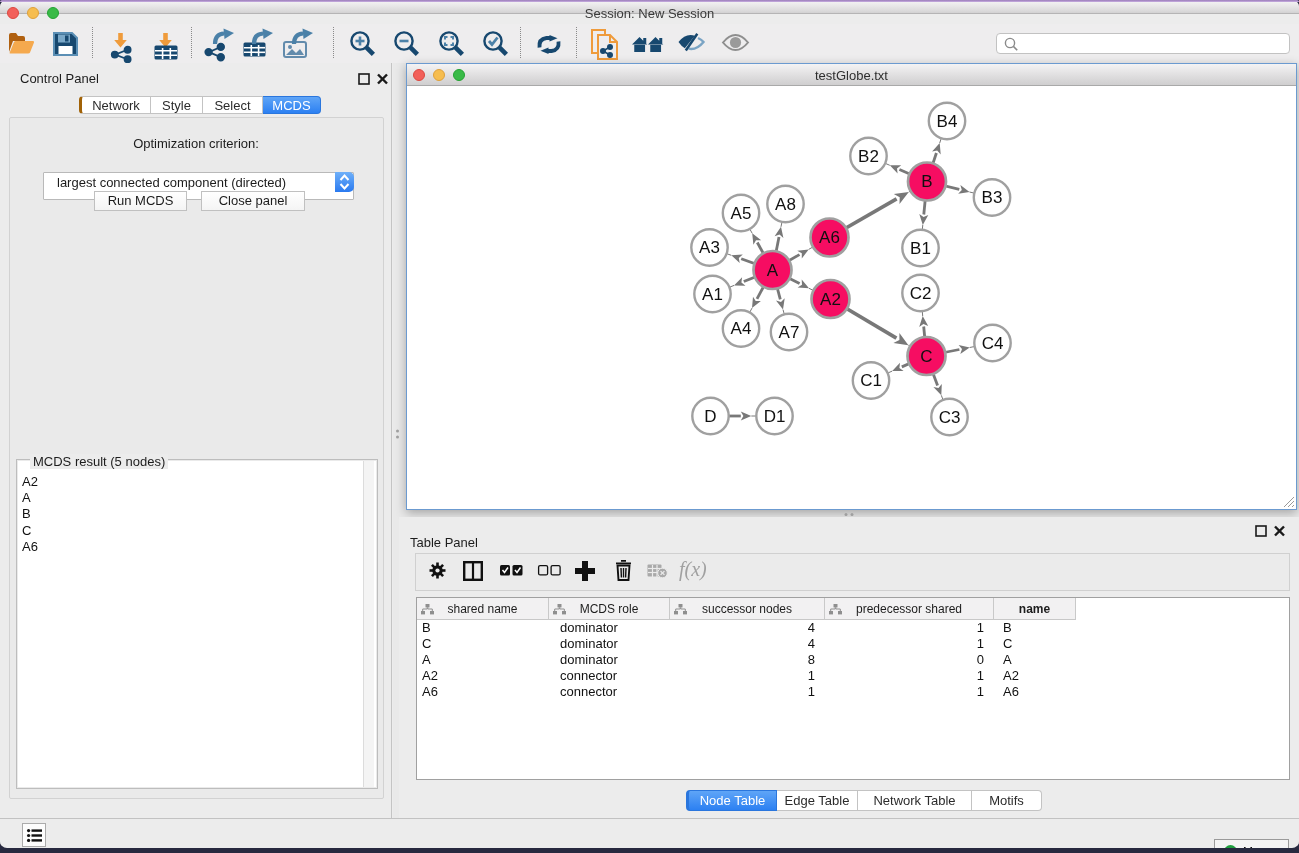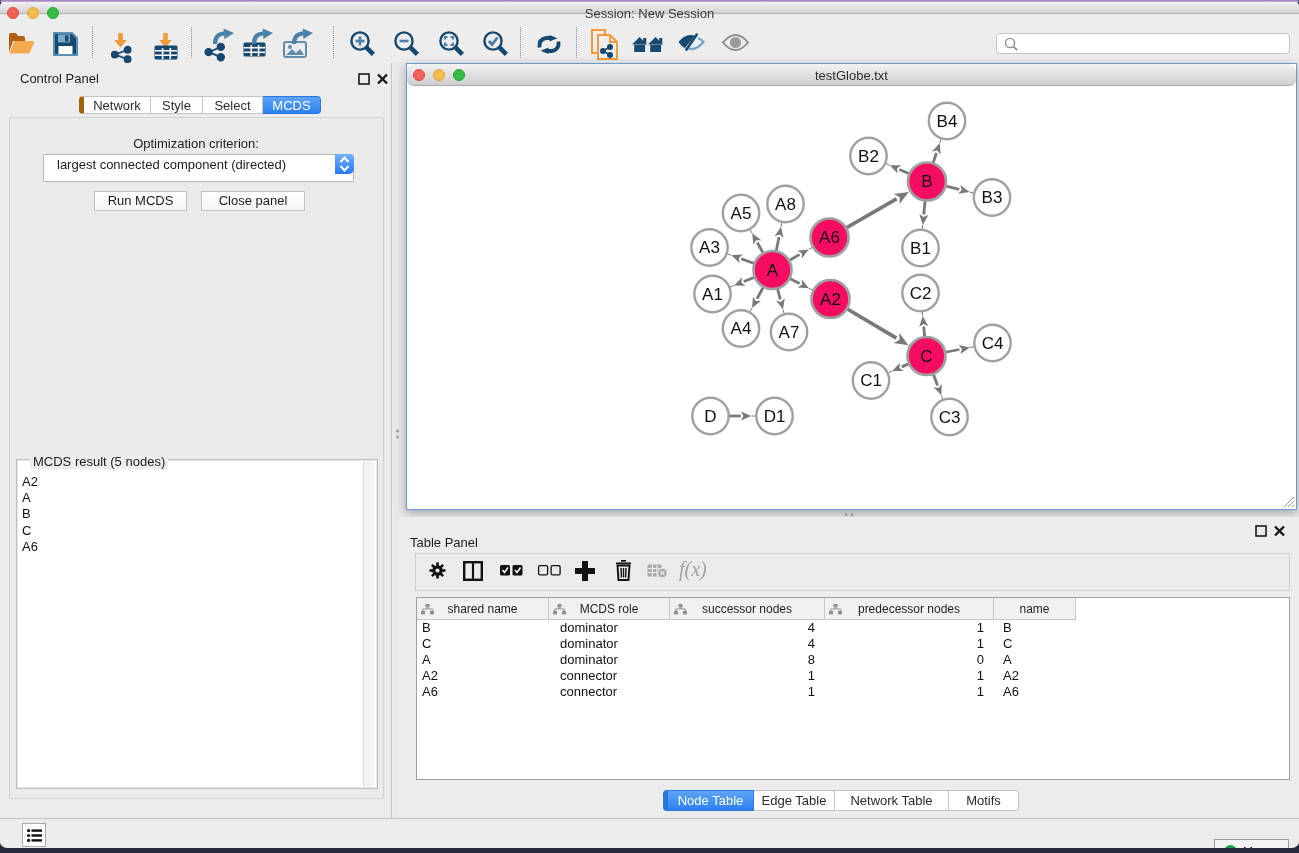--- a/index.html
+++ b/index.html
@@ -15,36 +15,36 @@
 #toolbar{left:0;top:24px;width:1299px;height:39px;background:#eeedee;}
 .vsep{position:absolute;top:3px;height:31px;width:0;border-left:1px dotted #8a8a8a;}
 #searchbox{left:996px;top:9px;width:294px;height:21px;background:#fff;border:1px solid #c2c2c2;border-radius:4px;}
 
 #ctrlpanel{left:0;top:63px;width:392px;height:755px;background:#ececec;border-right:1px solid #c4c4c4;}
 #rightpane{left:393px;top:63px;width:906px;height:755px;background:#e9e9e9;}
 .ptitle{font-size:13px;color:#1d1d1d;}
 
 .seg{position:absolute;display:flex;}
 .seg .tb{height:18px;background:#fff;border:1px solid #c3c3c3;border-left:none;font-size:13px;color:#2b2b2b;text-align:center;line-height:17px;}
-.seg .tb:first-child{border-left:5px solid #a16207;border-radius:4px 0 0 4px;}
+.seg .tb:first-child{border-left:3px solid #a16207;border-radius:4px 0 0 4px;}
 .seg .tb:last-child{border-radius:0 4px 4px 0;}
 .seg .tb.sel{background:linear-gradient(#5fa5f7,#2c80f2);border-color:#2a76dd;color:#fff;}
 
 #cp-inner{left:9px;top:54px;width:375px;height:682px;border:1px solid #d2d2d2;border-radius:2px;background:#eaeaea;}
-#dropdown{left:43px;top:91px;width:311px;height:28px;background:#fff;border:1px solid #b9b9b9;border-radius:1px;font-size:13px;color:#1c1c1c;line-height:19px;padding-left:13px;}
+#dropdown{left:43px;top:109px;width:311px;height:28px;background:#fff;border:1px solid #b9b9b9;border-radius:1px;font-size:13px;color:#1c1c1c;line-height:19px;padding-left:13px;}
 #dd-step{right:-1px;top:-1px;width:19px;height:20px;border-radius:0 5px 5px 0;background:linear-gradient(#6fb0f9,#2a7af0);}
 .btn{position:absolute;height:20px;background:linear-gradient(#ffffff,#f4f4f4);border:1px solid #c0c0c0;border-radius:0;font-size:13px;color:#1c1c1c;text-align:center;line-height:18px;}
 
 #grpbox{left:16px;top:396px;width:362px;height:330px;border:1px solid #bdbdbd;}
 #grplabel{left:22px;top:391px;background:#ececec;padding:0 3px;font-size:13px;color:#1d1d1d;z-index:5;margin-left:8px;}
 #mcds-list{left:18px;top:398px;width:358px;height:326px;background:#fff;font-size:13px;color:#111;}
 #mcds-scroll{right:2px;top:0px;width:11px;height:326px;background:#f4f4f4;border-left:1px solid #dcdcdc;}
 
 #gframe{left:13px;top:0px;width:891px;height:447px;border:1px solid #6b9ad0;background:#fff;box-shadow:0 3px 10px rgba(0,0,0,0.3);}
-#gtitle{left:0;top:0;width:100%;height:22px;background:linear-gradient(#f4f3f4,#d8d7d8 75%,#d0cfd0);border-bottom:1px solid #a9a9a9;border-radius:7px;}
+#gtitle{left:0;top:0;width:100%;height:22px;background:linear-gradient(#f4f3f4,#d8d7d8 75%,#d0cfd0);border-bottom:1px solid #a9a9a9;}
 #gcanvas{left:0;top:23px;width:889px;height:422px;background:#fff;}
 
 #tablepanel{left:6px;top:454px;width:900px;height:301px;background:#ececec;}
 #ttools{left:16px;top:36px;width:875px;height:38px;border:1px solid #d0d0d0;background:#ebebeb;}
 #tview{left:17px;top:80px;width:874px;height:183px;border:1px solid #a0a0a0;background:#fff;}
 #thead{left:0;top:0;width:659px;height:22px;background:#f2f1f2;border-bottom:1px solid #c8c8c8;}
 .hcol{position:absolute;top:0;height:22px;border-right:1px solid #c9c9c9;font-size:12px;color:#1d1d1d;text-align:center;line-height:22px;}
 .trow{position:absolute;font-size:13px;color:#111;height:16px;line-height:16px;}
 
 #statusbar{left:0;top:818px;width:1299px;height:28px;background:#ececec;border-top:1px solid #c2c2c2;}
@@ -423,22 +423,22 @@
               <line x1="17.4" y1="7.1" x2="13.6" y2="10.9"></line>
             </g>
 </svg>
 <div class="abs" style="left:263px;top:4px;font-family:'Liberation Serif',serif;font-style:italic;font-size:20px;color:#a0a0a0;">f(x)</div>
 </div>
 <div class="abs" id="tview">
 <div class="abs" id="thead">
 <div class="hcol" style="left:0px;width:132px;">shared name</div>
 <div class="hcol" style="left:132px;width:121px;">MCDS role</div>
 <div class="hcol" style="left:253px;width:155px;">successor nodes</div>
-<div class="hcol" style="left:408px;width:169px;">predecessor nodes</div>
-<div class="hcol" style="left:577px;width:82px;">name</div>
+<div class="hcol" style="left:408px;width:169px;">predecessor shared</div>
+<div class="hcol" style="left:577px;width:82px;font-weight:bold;">name</div>
 <svg class="abs" style="left:4px;top:6px;" width="13" height="11" viewBox="0 0 13 11">
               <g fill="#8f8f8f">
                 <rect x="4.5" y="0" width="4" height="3.4"></rect>
                 <rect x="0" y="7" width="4" height="3.4"></rect>
                 <rect x="9" y="7" width="4" height="3.4"></rect>
                 <path d="M6.2 3.4 L6.2 5 L1.7 5 L1.7 7 M6.8 3.4 L6.8 5 L11.3 5 L11.3 7" fill="none" stroke="#8f8f8f" stroke-width="1"></path>
               </g>
             </svg>
 <svg class="abs" style="left:136px;top:6px;" width="13" height="11" viewBox="0 0 13 11">
               <g fill="#8f8f8f">
@@ -484,21 +484,21 @@
           <div class="trow" style="left:143px;top:70px;">connector</div>
           <div class="trow" style="left:253px;top:70px;width:145px;text-align:right;">1</div>
           <div class="trow" style="left:408px;top:70px;width:159px;text-align:right;">1</div>
           <div class="trow" style="left:586px;top:70px;">A2</div>
 <div class="trow" style="left:5px;top:86px;">A6</div>
           <div class="trow" style="left:143px;top:86px;">connector</div>
           <div class="trow" style="left:253px;top:86px;width:145px;text-align:right;">1</div>
           <div class="trow" style="left:408px;top:86px;width:159px;text-align:right;">1</div>
           <div class="trow" style="left:586px;top:86px;">A6</div>
 </div>
-<div class="seg" style="left:264px;top:273px;">
+<div class="seg" style="left:287px;top:273px;">
 <div class="tb sel" style="width:91px;height:21px;line-height:20px;">Node Table</div>
 <div class="tb" style="width:81px;height:21px;line-height:20px;">Edge Table</div>
 <div class="tb" style="width:114px;height:21px;line-height:20px;">Network Table</div>
 <div class="tb" style="width:70px;height:21px;line-height:20px;">Motifs</div>
 </div>
 </div>
 <svg class="abs" style="left:2px;top:365px;" width="5" height="16" viewBox="0 0 5 16">
 <g fill="#9f9f9f">
           <circle cx="2.5" cy="3" r="1.5"></circle>
           <circle cx="2.5" cy="9" r="1.5"></circle>

